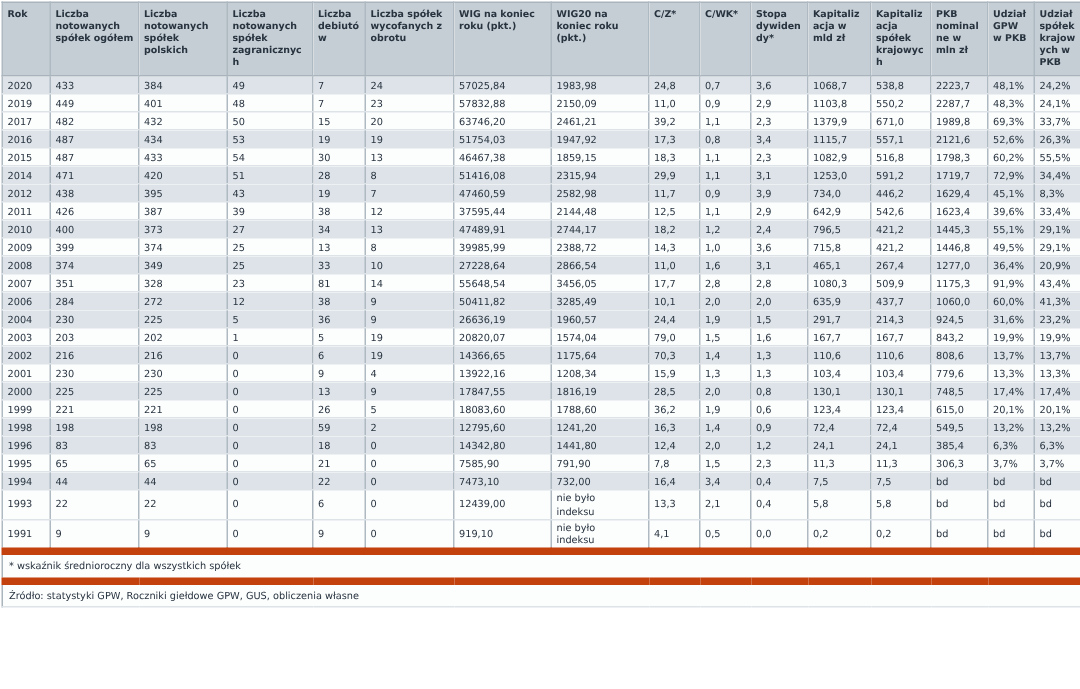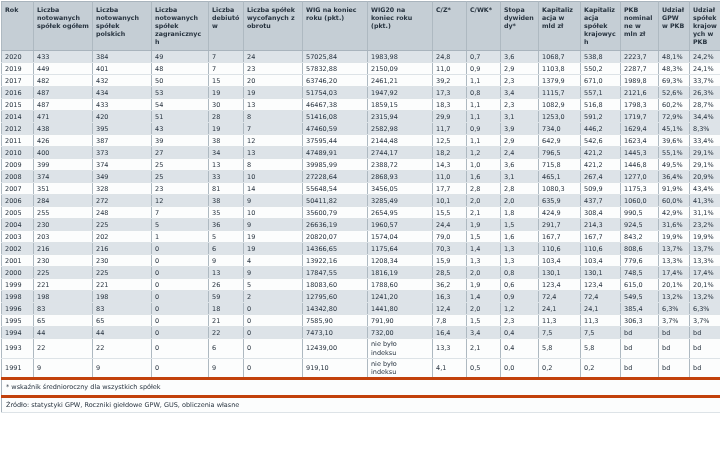--- a/index.html
+++ b/index.html
@@ -64,21 +64,21 @@
     border-top: 1px solid #a9b4bd;
   }
   tbody tr.shaded td { background: #dde3e8; }
   tbody tr.plain  td { background: #fcfdfd; }
   tbody td { height: 9px; }
   span.multiline { display: block; width: 32px; }
   tfoot td {
     background: #fcfdfd;
     font-size: 6.5px;
     padding: 3px 4px;
-    border-top: 3px solid #c2410c;
+    border-top: 5px solid #c2410c;
     border-left: 1px solid #a9b4bd;
     border-right: 1px solid #a9b4bd;
   }
 </style>
 </head>
 <body>
 
 <div class="page">
   <table class="stats-table">
     <colgroup>
@@ -201,21 +201,21 @@
           <td>13</td>
           <td>46467,38</td>
           <td>1859,15</td>
           <td>18,3</td>
           <td>1,1</td>
           <td>2,3</td>
           <td>1082,9</td>
           <td>516,8</td>
           <td>1798,3</td>
           <td>60,2%</td>
-          <td>28,7%</td>
+          <td>55,5%</td>
         </tr>
         <tr class="shaded">
           <td>2014</td>
           <td>471</td>
           <td>420</td>
           <td>51</td>
           <td>28</td>
           <td>8</td>
           <td>51416,08</td>
           <td>2315,94</td>
@@ -301,21 +301,21 @@
           <td>29,1%</td>
         </tr>
         <tr class="shaded">
           <td>2008</td>
           <td>374</td>
           <td>349</td>
           <td>25</td>
           <td>33</td>
           <td>10</td>
           <td>27228,64</td>
-          <td>2868,93</td>
+          <td>2866,54</td>
           <td>11,0</td>
           <td>1,6</td>
           <td>3,1</td>
           <td>465,1</td>
           <td>267,4</td>
           <td>1277,0</td>
           <td>36,4%</td>
           <td>20,9%</td>
         </tr>
         <tr class="plain">
@@ -347,38 +347,20 @@
           <td>3285,49</td>
           <td>10,1</td>
           <td>2,0</td>
           <td>2,0</td>
           <td>635,9</td>
           <td>437,7</td>
           <td>1060,0</td>
           <td>60,0%</td>
           <td>41,3%</td>
         </tr>
-        <tr class="plain">
-          <td>2005</td>
-          <td>255</td>
-          <td>248</td>
-          <td>7</td>
-          <td>35</td>
-          <td>10</td>
-          <td>35600,79</td>
-          <td>2654,95</td>
-          <td>15,5</td>
-          <td>2,1</td>
-          <td>1,8</td>
-          <td>424,9</td>
-          <td>308,4</td>
-          <td>990,5</td>
-          <td>42,9%</td>
-          <td>31,1%</td>
-        </tr>
         <tr class="shaded">
           <td>2004</td>
           <td>230</td>
           <td>225</td>
           <td>5</td>
           <td>36</td>
           <td>9</td>
           <td>26636,19</td>
           <td>1960,57</td>
           <td>24,4</td>

